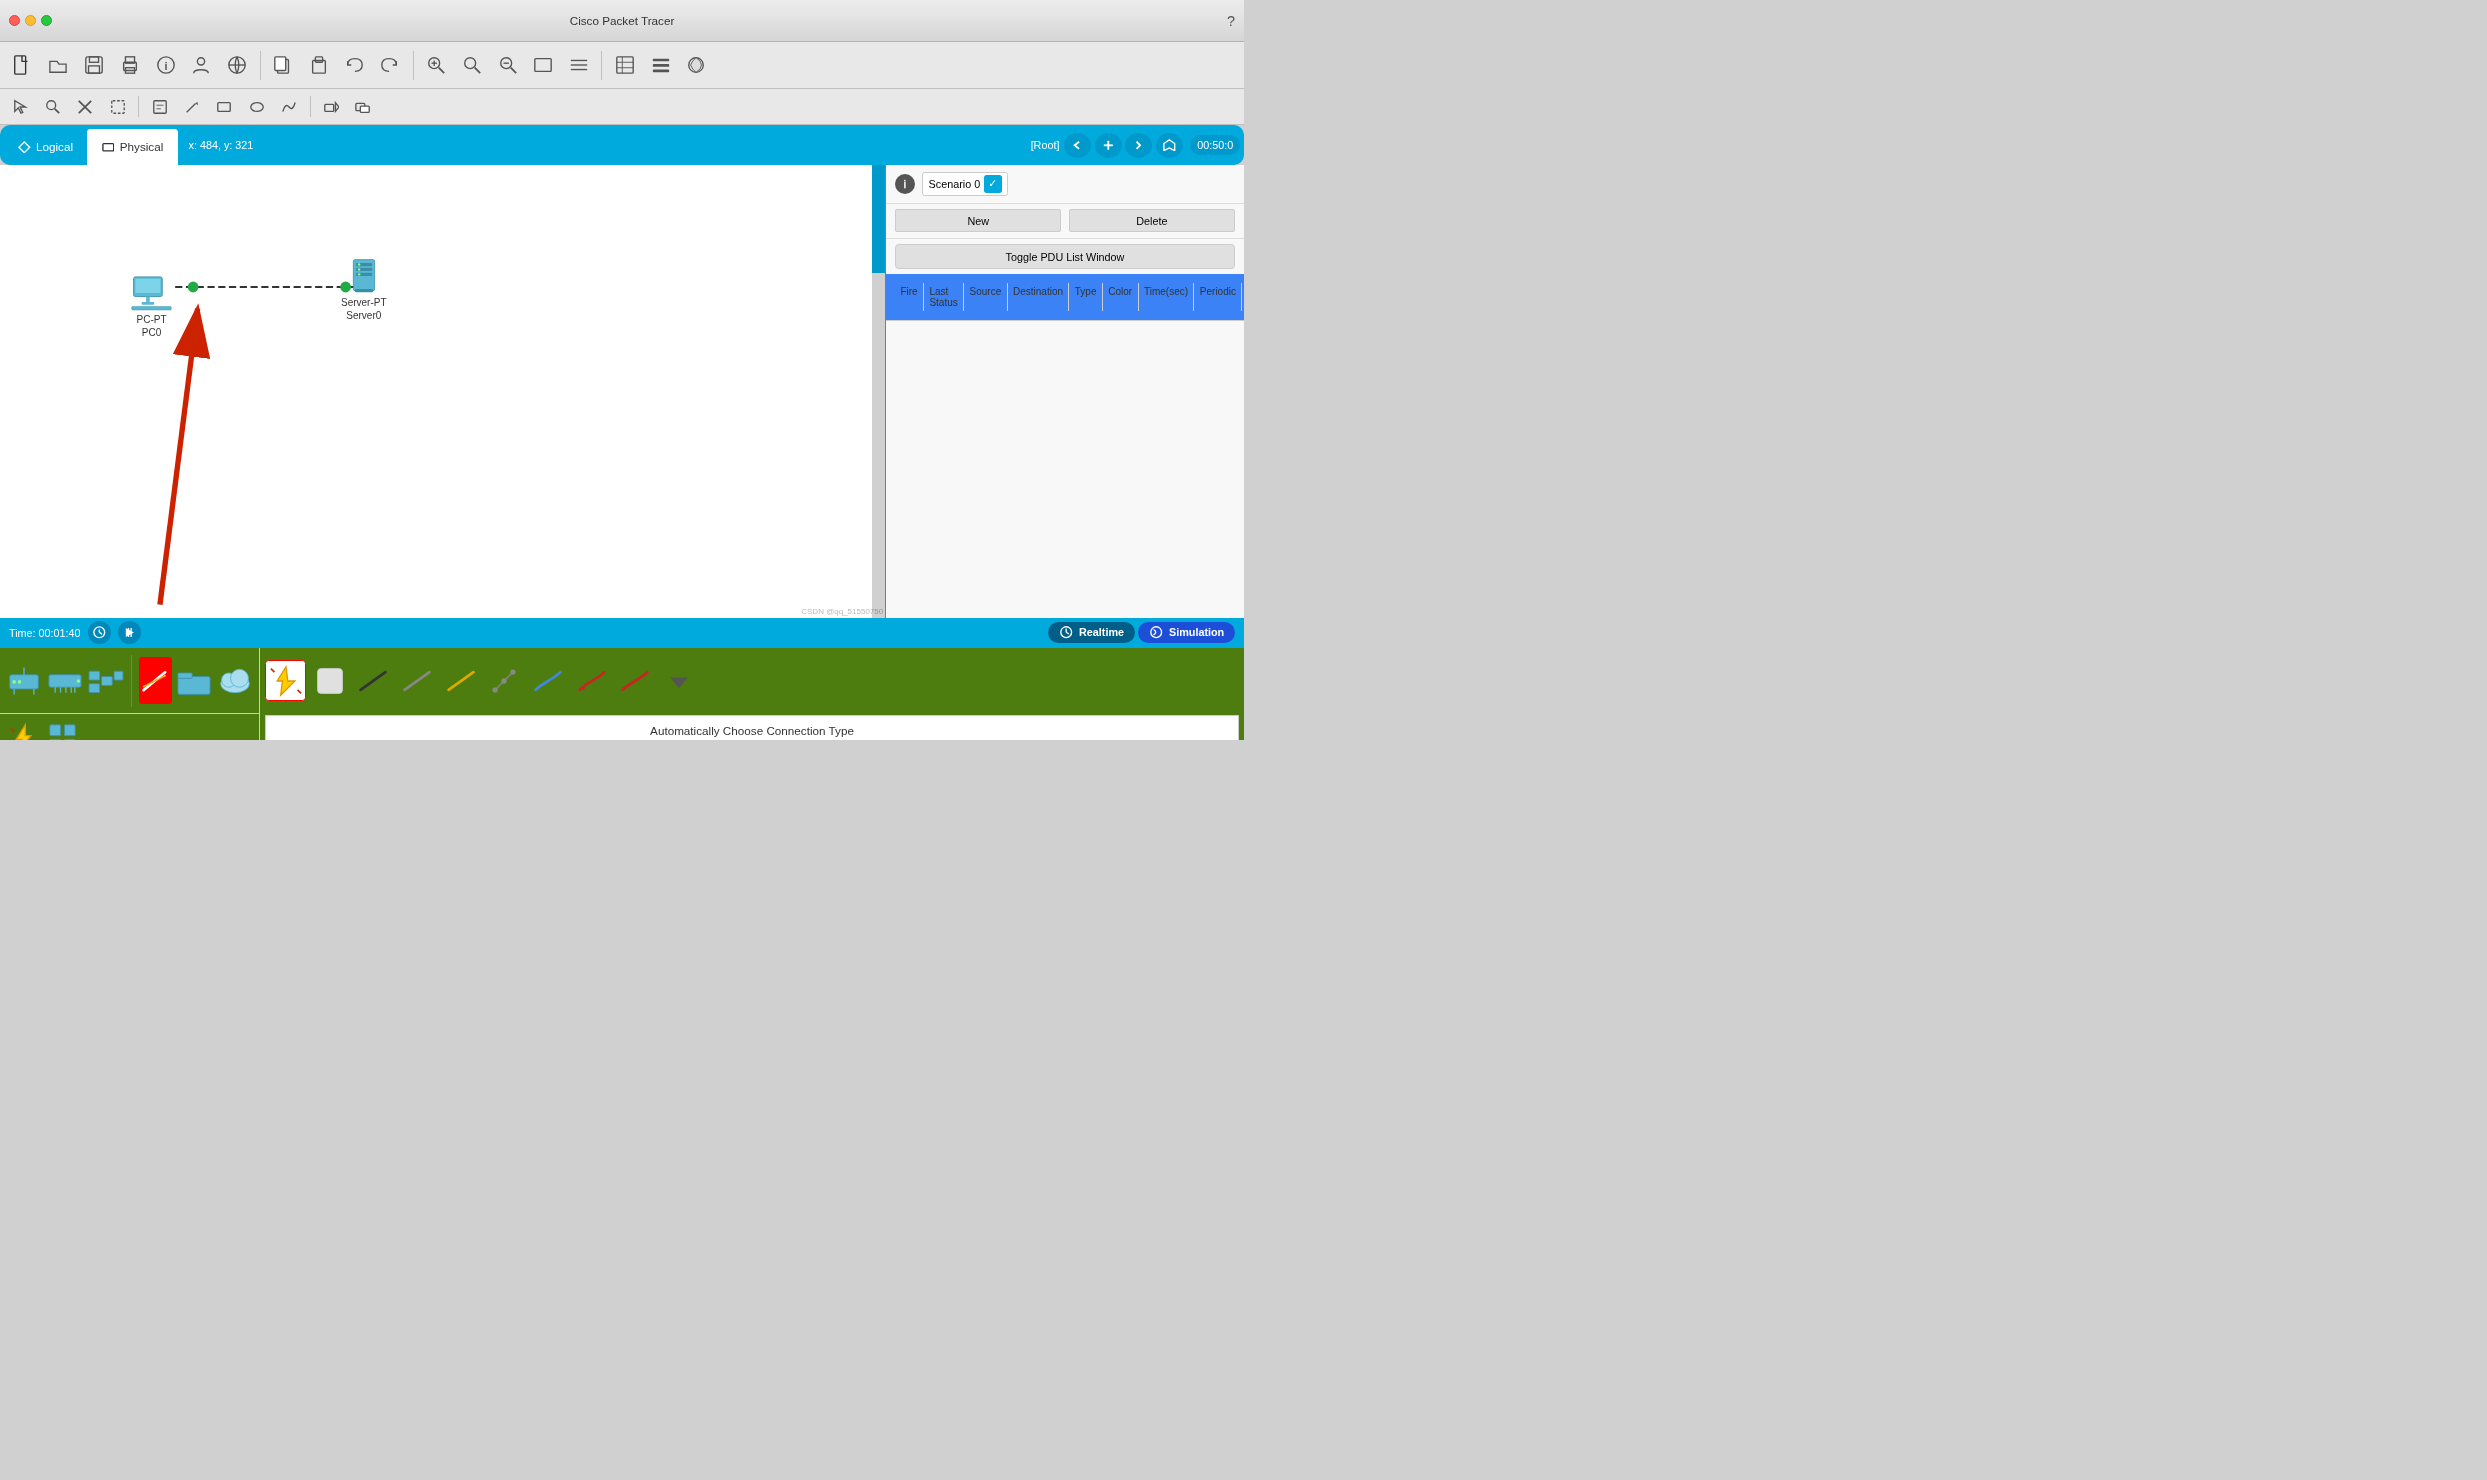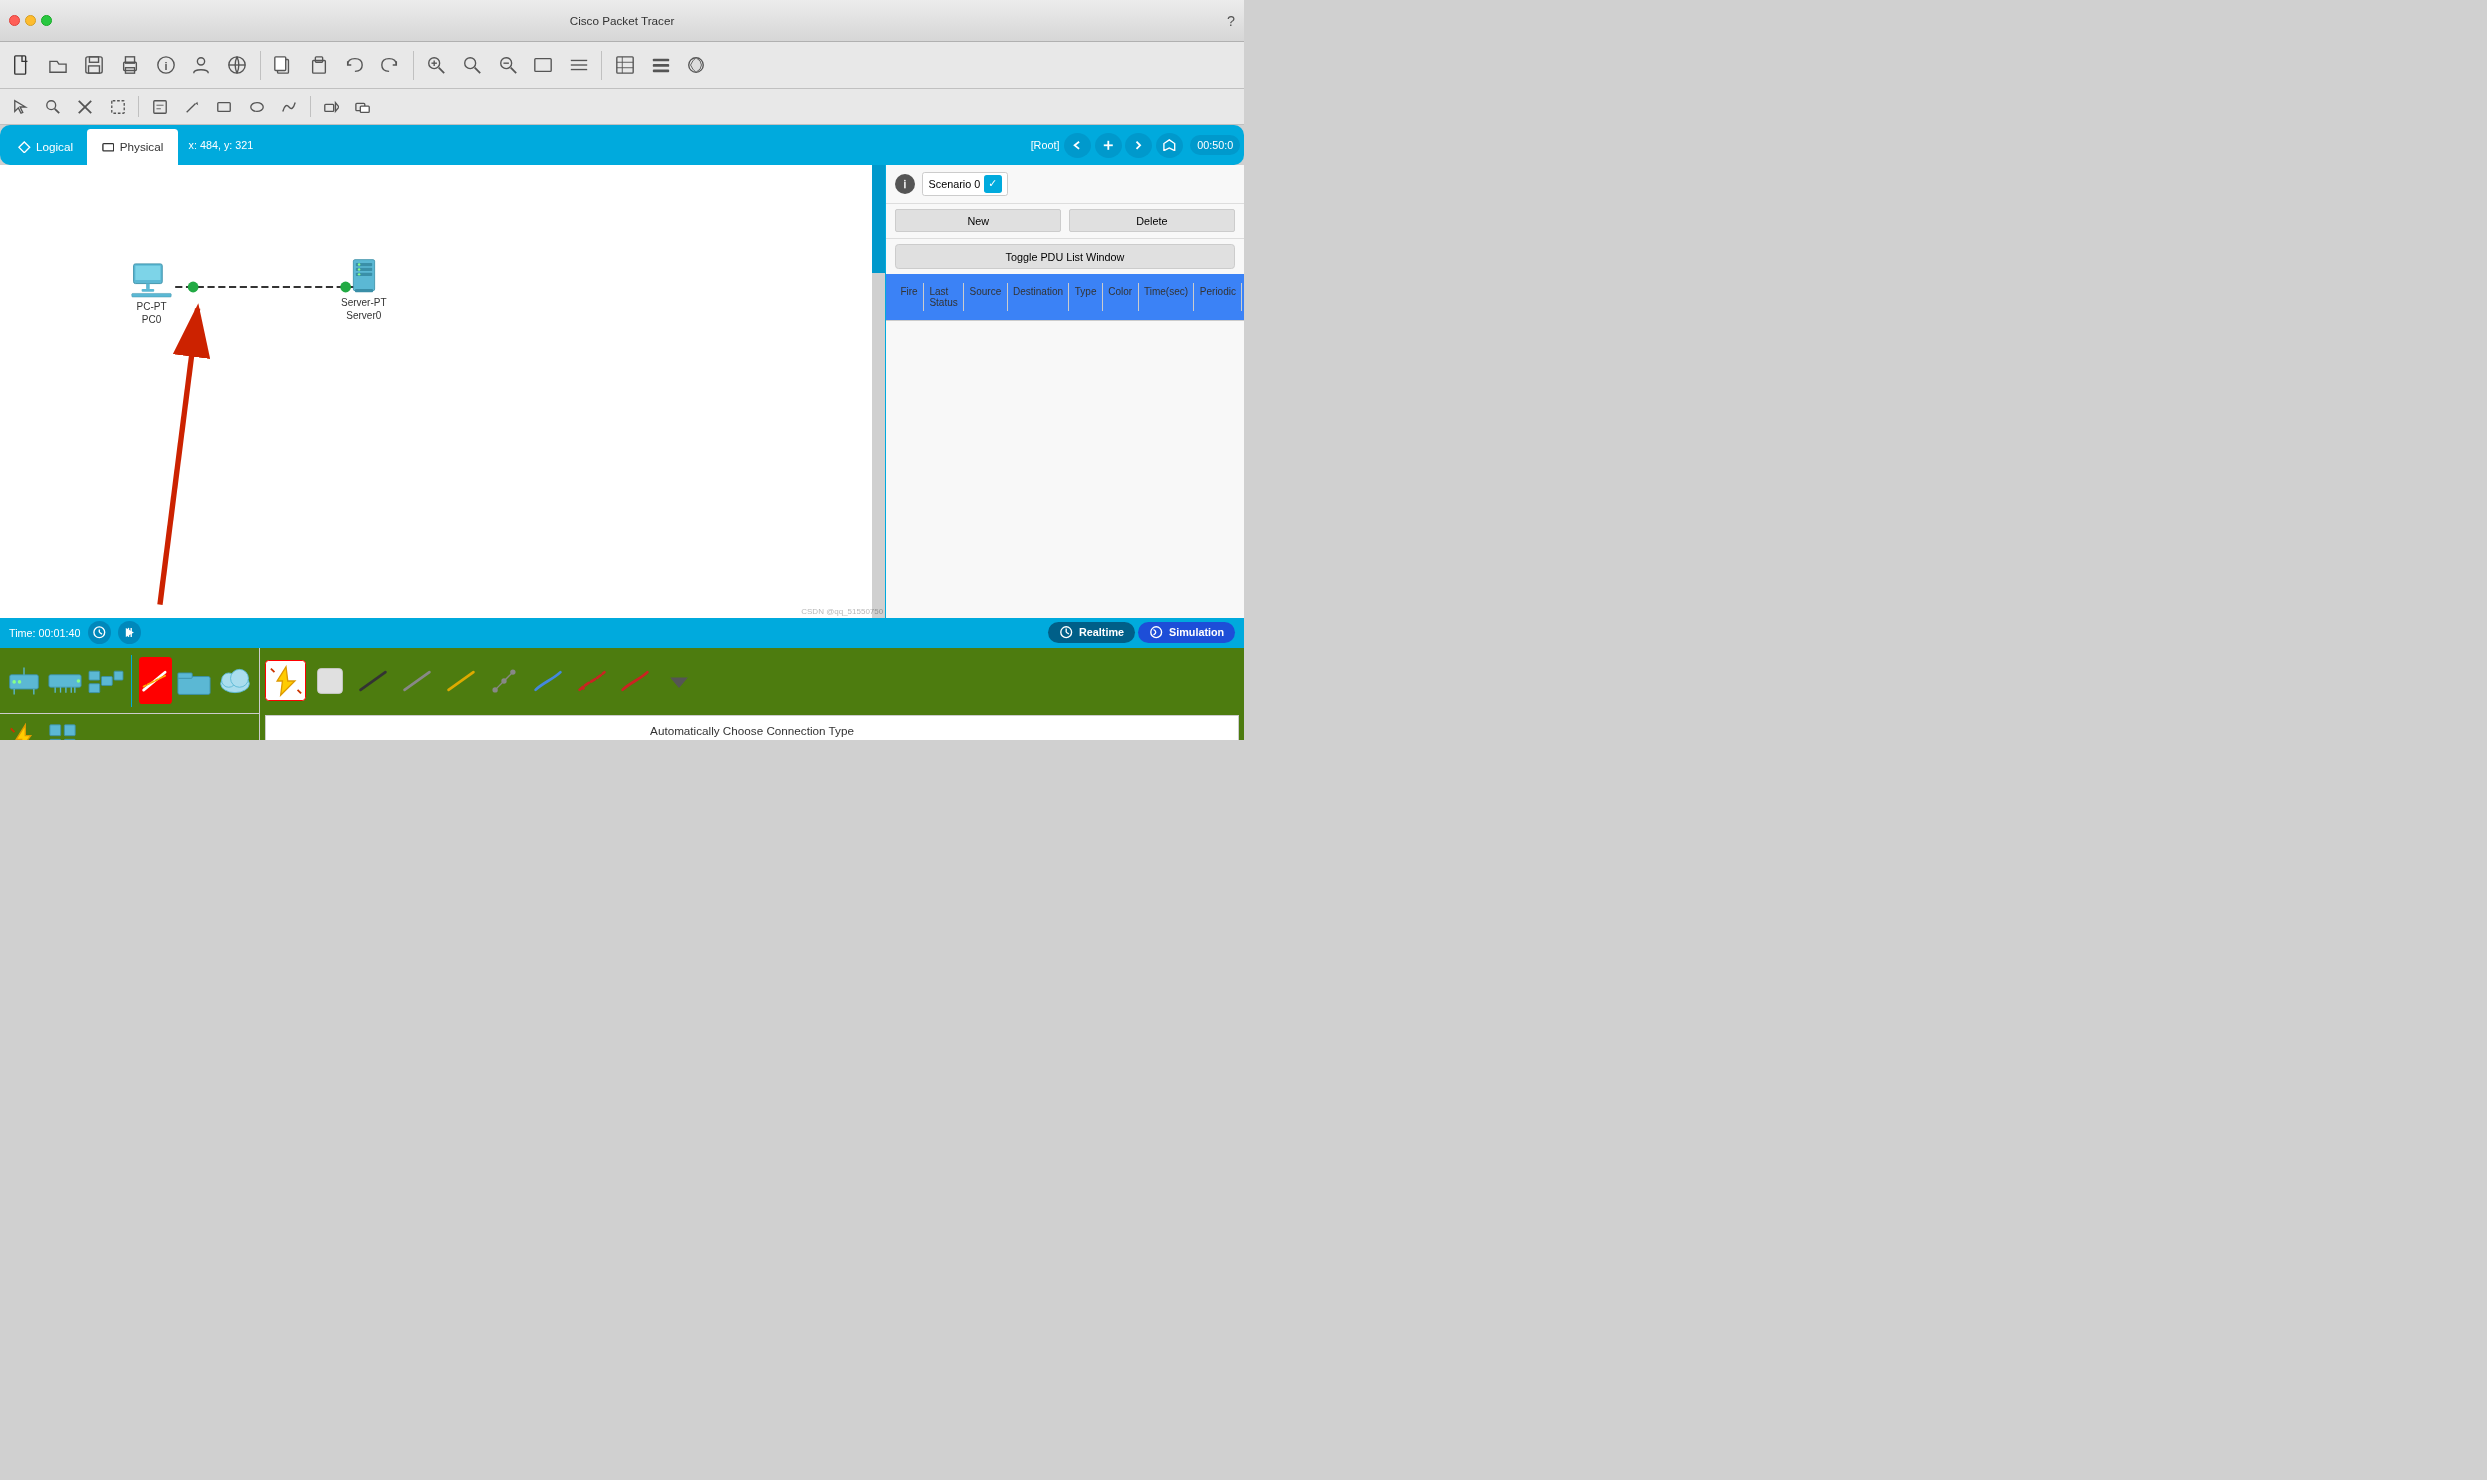--- a/index.html
+++ b/index.html
@@ -712,21 +712,21 @@
 
     <svg class="arrow-svg" viewBox="0 0 986 505" width="885" height="453">
       <defs>
         <marker id="arrowhead" markerWidth="10" markerHeight="7" refX="9" refY="3.5" orient="auto">
           <polygon points="0 0, 10 3.5, 0 7" fill="#cc2200"></polygon>
         </marker>
       </defs>
       <line x1="178" y1="490" x2="220" y2="160" stroke="#cc2200" stroke-width="6" marker-end="url(#arrowhead)"></line>
     </svg>
 
-    <div class="device" style="position:absolute; left:130px; top:97px;">
+    <div class="device" style="position:absolute; left:130px; top:110px;">
       <svg class="pc-svg" viewBox="0 0 48 40">
 
         <rect x="4" y="2" width="32" height="22" rx="2" fill="#5bb8d4" stroke="#3a8fa8" stroke-width="1"></rect>
         <rect x="6" y="4" width="28" height="16" fill="#7dd4e8"></rect>
 
         <rect x="18" y="24" width="4" height="6" fill="#5bb8d4"></rect>
         <rect x="13" y="30" width="14" height="3" rx="1" fill="#5bb8d4"></rect>
 
         <rect x="2" y="35" width="44" height="4" rx="1" fill="#5bb8d4" stroke="#3a8fa8" stroke-width="0.5"></rect>
       </svg>

